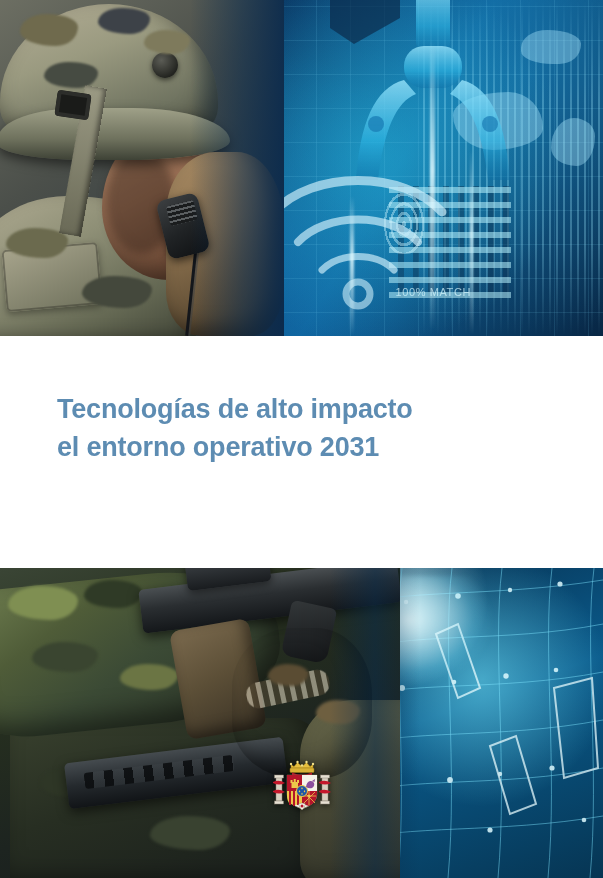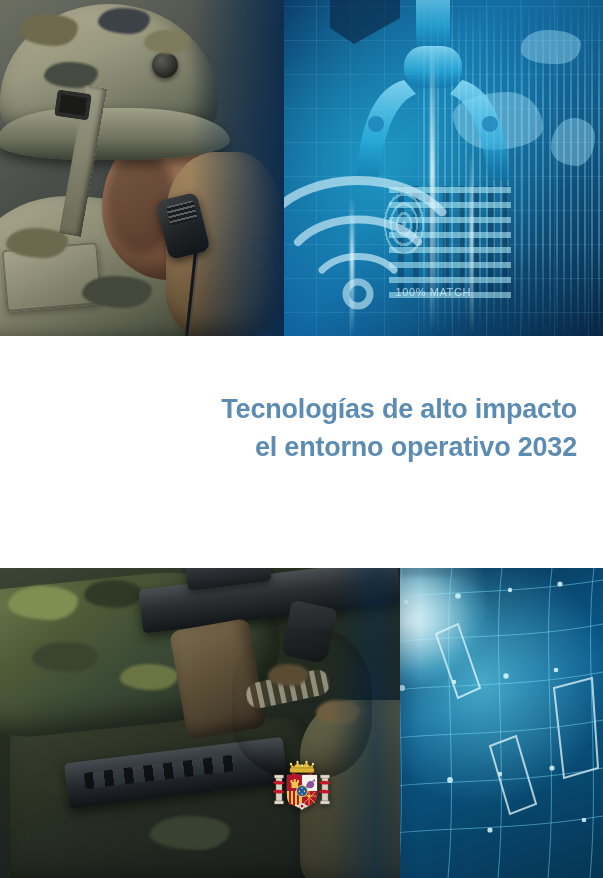--- a/index.html
+++ b/index.html
@@ -262,21 +262,20 @@
     width: 603px;
     height: 232px;
     background: #ffffff;
   }
   .cover-title {
     position: absolute;
     right: 26px;
     top: 54px;
     width: 520px;
     margin: 0;
-    text-align: right;
     font-family: "Liberation Sans", sans-serif;
     font-weight: bold;
     font-size: 27px;
     line-height: 38px;
     letter-spacing: -0.2px;
     color: #5d8cb2;
   }
   .cover-title .tline { display: block; white-space: nowrap; }
 
   
@@ -523,21 +522,21 @@
       <div class="handset"></div>
       <div class="handset-grill"></div>
 
       <div class="soldier-a-fade"></div>
     </div>
   </div>
 
   <div class="title-zone">
     <h1 class="cover-title">
       <span class="tline">Tecnologías de alto impacto</span>
-      <span class="tline">el entorno operativo 2032</span>
+      <span class="tline">el entorno operativo 2031</span>
     </h1>
   </div>
 
   <div class="banner-bottom">
 
     <div class="mesh-bg"></div>
 
     <svg class="mesh-lines" viewBox="0 0 263 310">
       <g stroke="#7fe6ff" stroke-opacity="0.55" fill="none" stroke-width="1">
         <path d="M0 40 C 60 20, 150 30, 263 12"></path>

